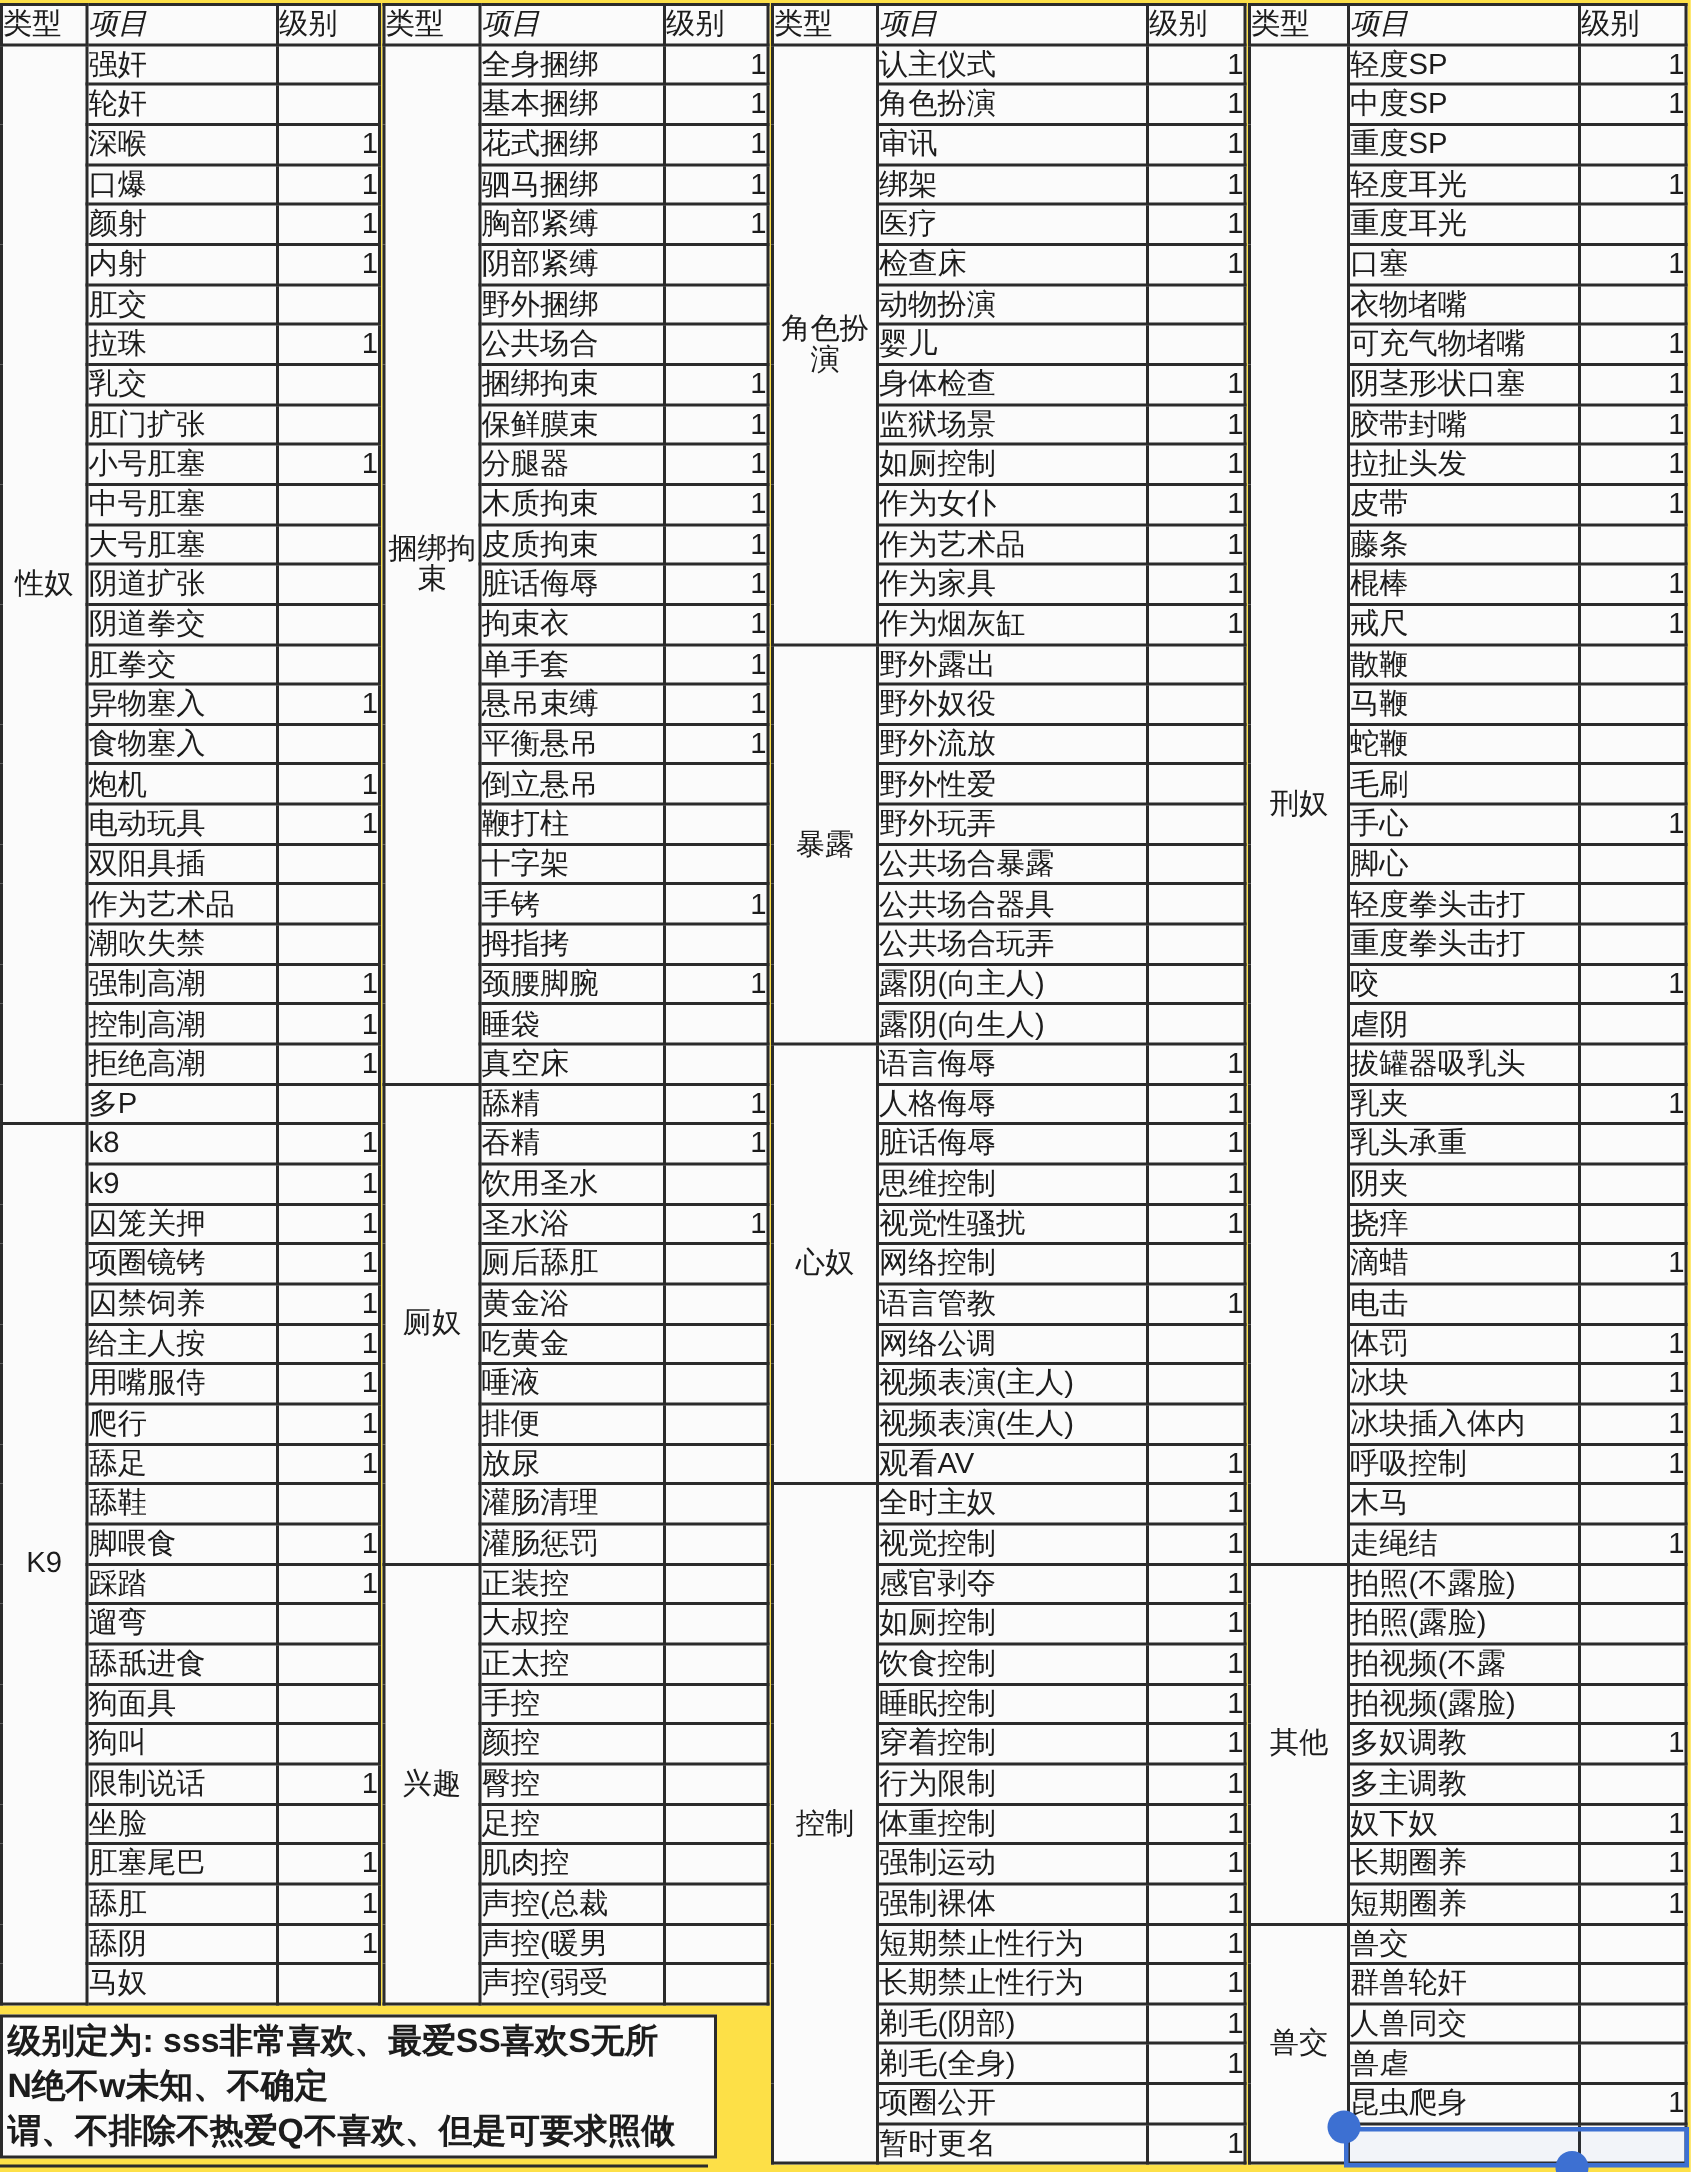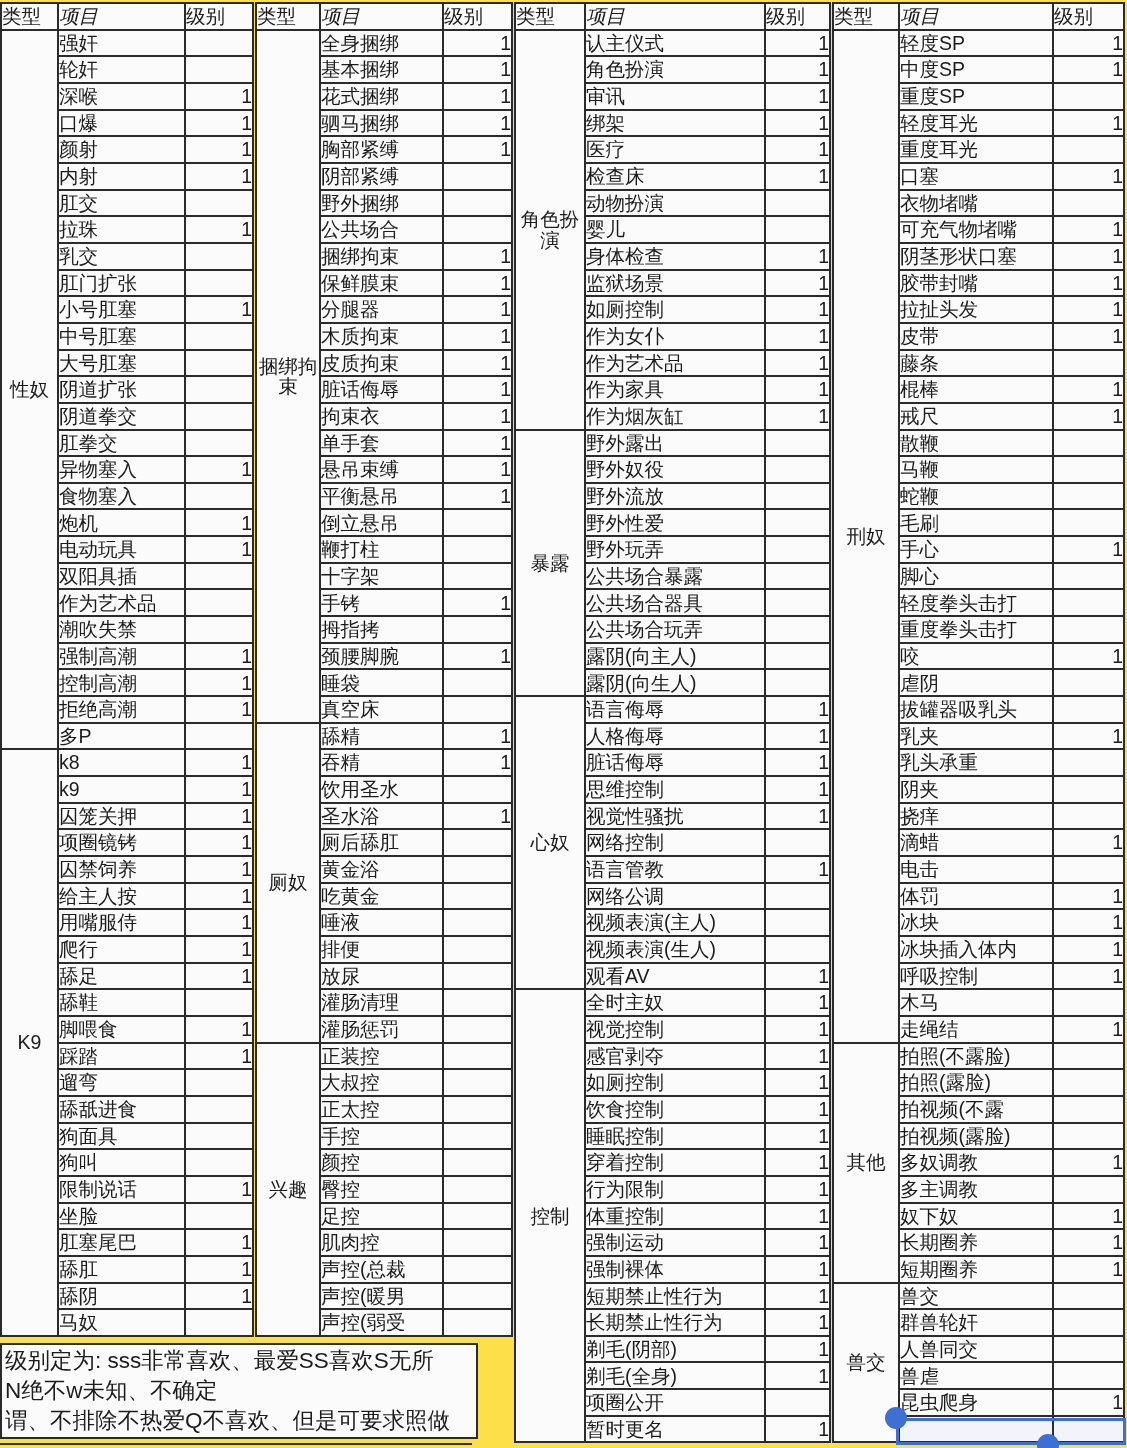--- a/index.html
+++ b/index.html
@@ -43,20 +43,21 @@
     position:absolute;
     left:0;top:1343px;
     width:468px;height:90px;
     border:2px solid #2b2b2b;
     background:#fbfbfb;
     font-size:22.5px;
     line-height:30px;
     padding:1px 3px;
     overflow:hidden;
     white-space:nowrap;
+    font-weight:bold;
   }
   .bottom-line{
     position:absolute;
     left:0;top:1443px;width:472px;height:0;
     border-top:2px solid #2b2b2b;
   }
   .selection{
     position:absolute;
     left:896px;top:1418px;
     width:224px;height:21px;

